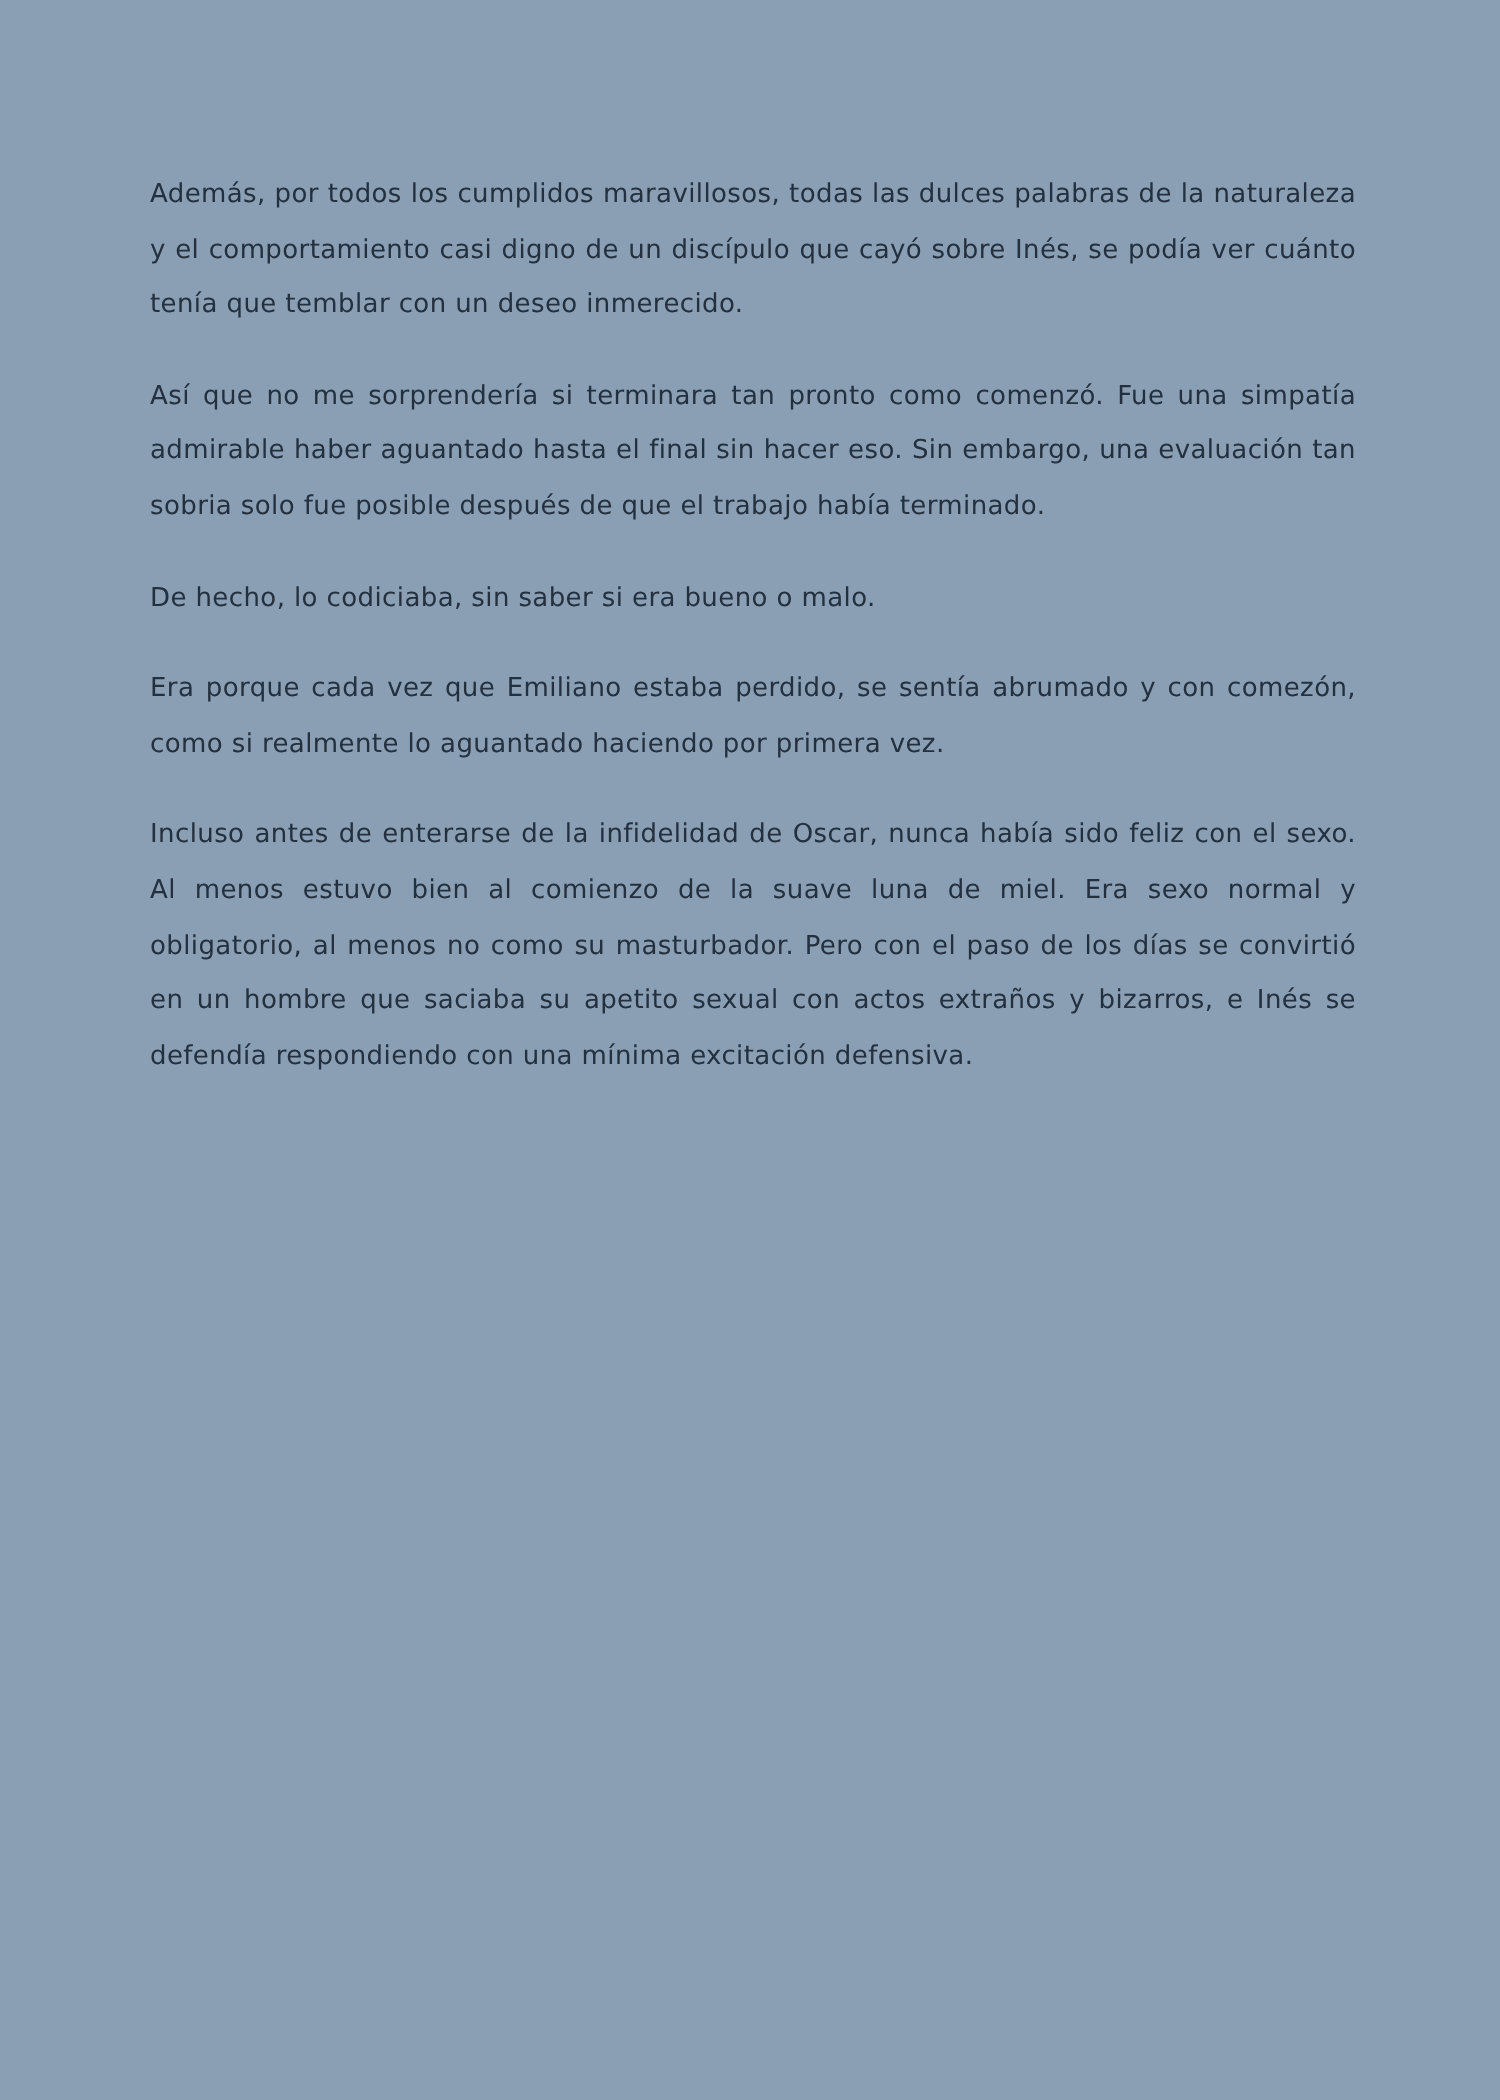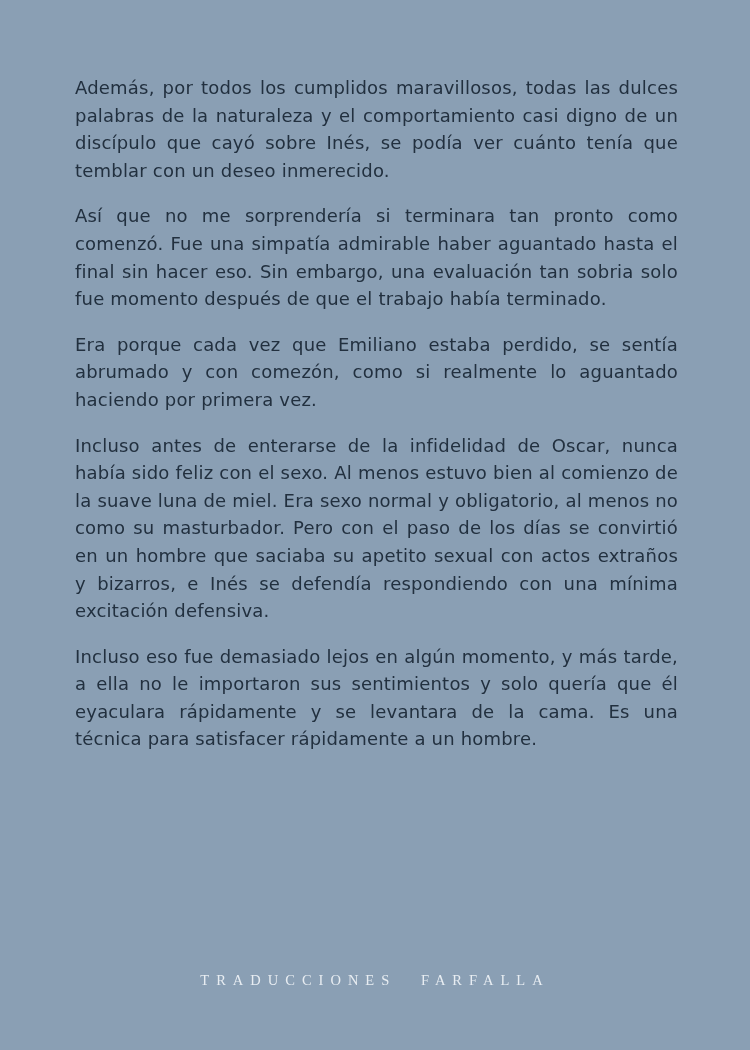--- a/index.html
+++ b/index.html
@@ -20,27 +20,27 @@
       position: relative;
     }
     .text-block {
       position: absolute;
       top: 68px;
       left: 75px;
       right: 72px;
     }
     .para {
       font-family: "DejaVu Sans", "Liberation Sans", sans-serif;
-      font-size: 18px;
+      font-size: 13px;
       line-height: 27.6px;
       font-weight: 400;
       color: #22303f;
       text-align: justify;
       letter-spacing: 0.2px;
-      margin: 6px 0 18px 0;
+      margin: 16px 0 18px 0;
     }
     .footer {
       position: absolute;
       left: 0;
       right: 0;
       top: 972px;
       text-align: center;
       font-family: "Liberation Serif", "DejaVu Serif", serif;
       font-size: 14.5px;
       font-weight: 400;
@@ -49,19 +49,18 @@
       color: #e8edf2;
       text-transform: uppercase;
     }
   </style>
 </head>
 <body>
 
 <div class="page">
   <div class="text-block">
     <p class="para">Además, por todos los cumplidos maravillosos, todas las dulces palabras de la naturaleza y el comportamiento casi digno de un discípulo que cayó sobre Inés, se podía ver cuánto tenía que temblar con un deseo inmerecido.</p>
-    <p class="para">Así que no me sorprendería si terminara tan pronto como comenzó. Fue una simpatía admirable haber aguantado hasta el final sin hacer eso. Sin embargo, una evaluación tan sobria solo fue momento después de que el trabajo había terminado.</p>
+    <p class="para">Así que no me sorprendería si terminara tan pronto como comenzó. Fue una simpatía admirable haber aguantado hasta el final sin hacer eso. Sin embargo, una evaluación tan sobria solo fue posible después de que el trabajo había terminado.</p>
+    <p class="para">De hecho, lo codiciaba, sin saber si era bueno o malo.</p>
     <p class="para">Era porque cada vez que Emiliano estaba perdido, se sentía abrumado y con comezón, como si realmente lo aguantado haciendo por primera vez.</p>
     <p class="para">Incluso antes de enterarse de la infidelidad de Oscar, nunca había sido feliz con el sexo. Al menos estuvo bien al comienzo de la suave luna de miel. Era sexo normal y obligatorio, al menos no como su masturbador. Pero con el paso de los días se convirtió en un hombre que saciaba su apetito sexual con actos extraños y bizarros, e Inés se defendía respondiendo con una mínima excitación defensiva.</p>
-    <p class="para">Incluso eso fue demasiado lejos en algún momento, y más tarde, a ella no le importaron sus sentimientos y solo quería que él eyaculara rápidamente y se levantara de la cama. Es una técnica para satisfacer rápidamente a un hombre.</p>
   </div>
-  <div class="footer">TRADUCCIONES FARFALLA</div>
 </div>
 
 </body></html>

